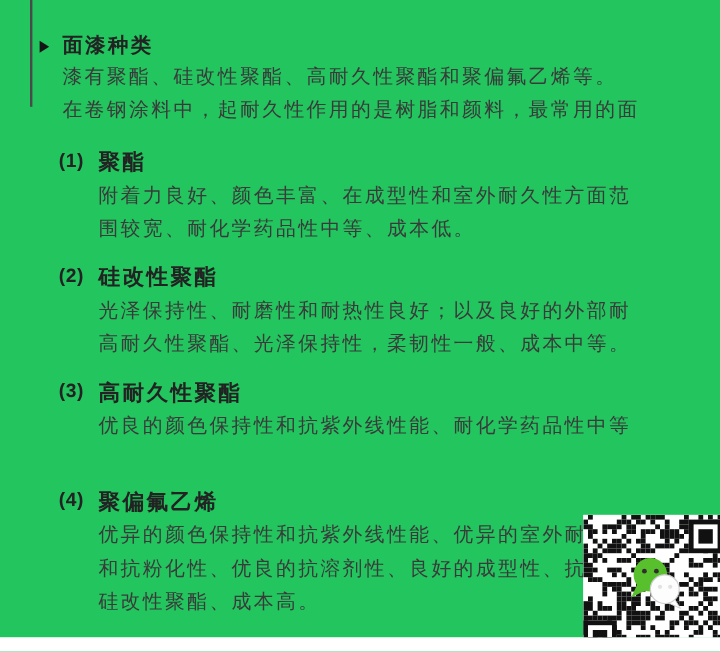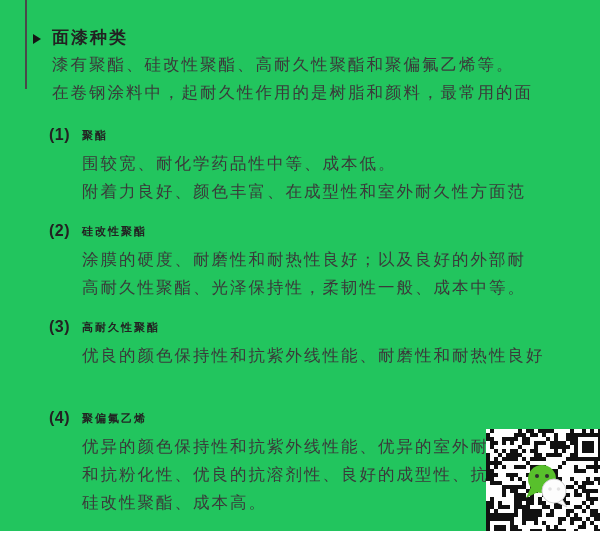--- a/index.html
+++ b/index.html
@@ -34,21 +34,21 @@
   }
   .intro { position:absolute; left:52px; top:50px; }
 
   .item { position:absolute; left:49px; }
   .item .head { display:flex; }
   .item .num {
     width:33px; font-weight:bold; font-size:16px; color:#222;
     line-height:28px; letter-spacing:0.5px; white-space:nowrap;
   }
   .item .title {
-    font-weight:bold; font-size:11px; letter-spacing:2px;
+    font-weight:bold; font-size:18px; letter-spacing:2px;
     color:#222; line-height:28px; white-space:nowrap;
   }
   .item .body { margin-left:33px; }
 
   #qr {
     position:absolute; left:486px; top:429px; width:114px; height:114px;
     background:#fff; overflow:hidden;
   }
   #qr svg { display:block; }
 </style>
@@ -68,43 +68,43 @@
     <div class="textline">漆有聚酯、硅改性聚酯、高耐久性聚酯和聚偏氟乙烯等。</div>
     <div class="textline">在卷钢涂料中，起耐久性作用的是树脂和颜料，最常用的面</div>
   </div>
 
   <div class="item" style="top:121px;">
     <div class="head">
       <span class="num">(1)</span>
       <span class="title">聚酯</span>
     </div>
     <div class="body">
+      <div class="textline">附着力良好、颜色丰富、在成型性和室外耐久性方面范</div>
       <div class="textline">围较宽、耐化学药品性中等、成本低。</div>
-      <div class="textline">附着力良好、颜色丰富、在成型性和室外耐久性方面范</div>
     </div>
   </div>
 
   <div class="item" style="top:217px;">
     <div class="head">
       <span class="num">(2)</span>
       <span class="title">硅改性聚酯</span>
     </div>
     <div class="body">
-      <div class="textline">涂膜的硬度、耐磨性和耐热性良好；以及良好的外部耐</div>
+      <div class="textline">光泽保持性、耐磨性和耐热性良好；以及良好的外部耐</div>
       <div class="textline">高耐久性聚酯、光泽保持性，柔韧性一般、成本中等。</div>
     </div>
   </div>
 
   <div class="item" style="top:313px;">
     <div class="head">
       <span class="num">(3)</span>
       <span class="title">高耐久性聚酯</span>
     </div>
     <div class="body">
-      <div class="textline">优良的颜色保持性和抗紫外线性能、耐磨性和耐热性良好</div>
+      <div class="textline">优良的颜色保持性和抗紫外线性能、耐化学药品性中等</div>
     </div>
   </div>
 
   <div class="item" style="top:404px;">
     <div class="head">
       <span class="num">(4)</span>
       <span class="title">聚偏氟乙烯</span>
     </div>
     <div class="body">
       <div class="textline">优异的颜色保持性和抗紫外线性能、优异的室外耐久性</div>

